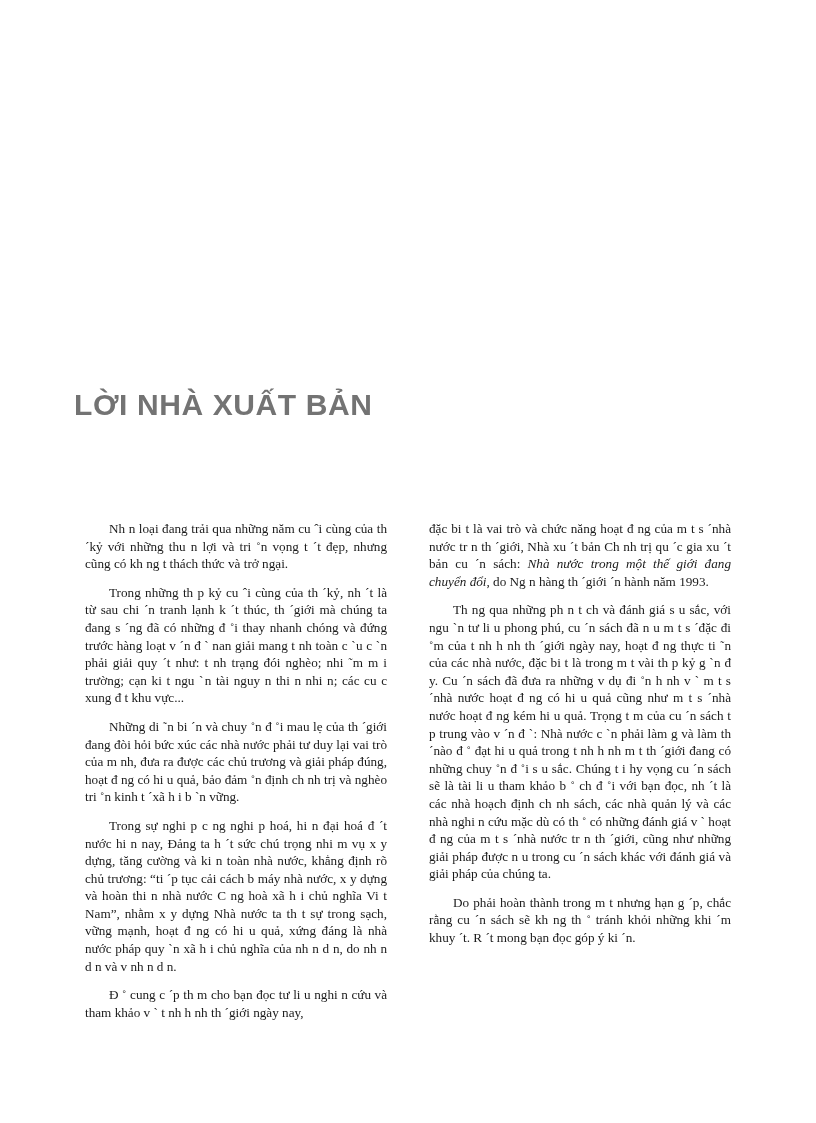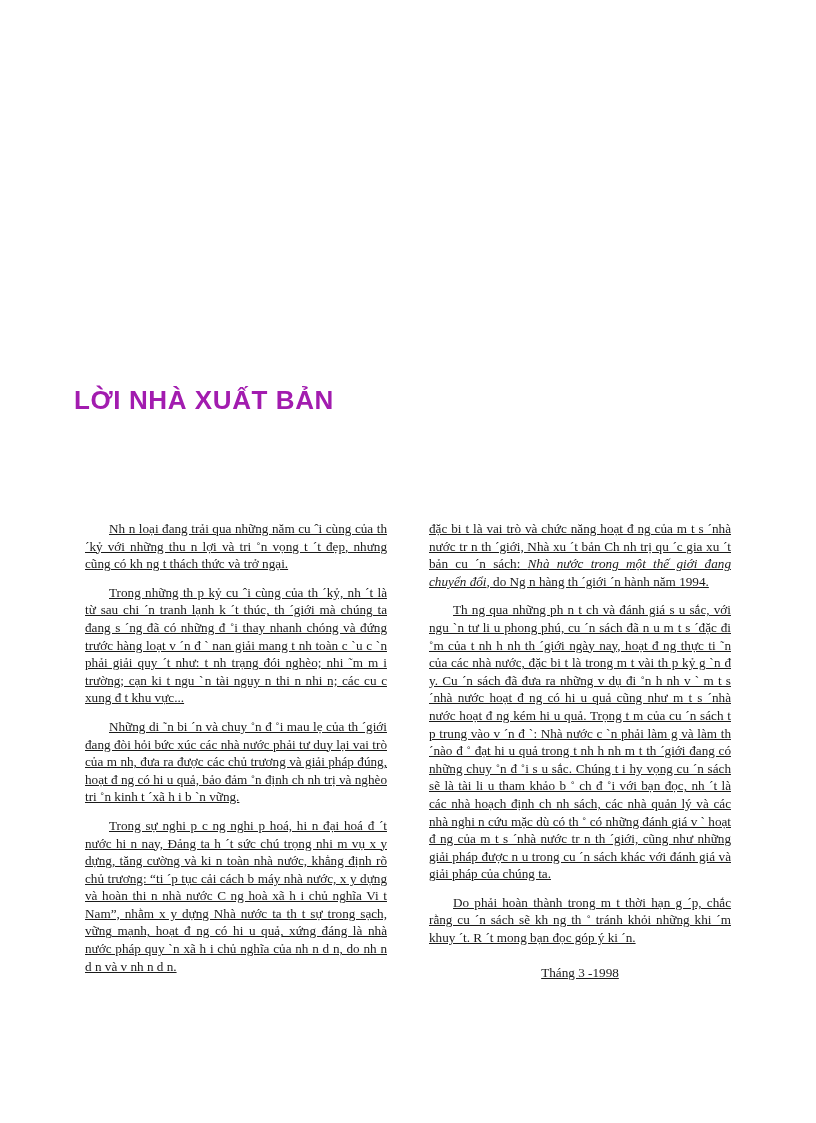--- a/index.html
+++ b/index.html
@@ -21,40 +21,39 @@
     box-sizing: border-box;
   }
 
   
   .doc-title {
     position: absolute;
     left: 74px;
     top: 368px;
     font-family: "Liberation Sans", sans-serif;
     font-weight: bold;
-    font-size: 26px;
+    font-size: 30px;
     letter-spacing: 0.6px;
-    color: #a21caf;
+    color: #737373;
     white-space: nowrap;
   }
 
   
   .columns {
     position: absolute;
     left: 85px;
     top: 520px;
     width: 646px;
     display: flex;
     flex-direction: row;
     gap: 42px;
   }
   .col {
     width: 302px;
     flex: 0 0 302px;
-    text-decoration: underline;
   }
   p.para {
     margin: 0 0 11px 0;
     font-size: 13.2px;
     line-height: 17.6px;
     text-align: justify;
     text-justify: inter-word;
     hyphens: none;
     text-indent: 24px;
   }
@@ -92,33 +91,33 @@
 
   <h1 class="doc-title">LỜI NHÀ XUẤT BẢN</h1>
 
   <div class="columns">
 
     <div class="col">
       <p class="para">Nh  n loại đang trải qua những năm cu ˆi cùng của th ´kỷ với những thu n lợi và tri ˚n vọng t ´t đẹp, nhưng cũng có kh  ng  t thách thức và trở ngại.</p>
       <p class="para">Trong những th  p kỷ cu ˆi cùng của th ´kỷ, nh ´t là từ sau chi ´n tranh lạnh k ´t thúc, th ´giới mà chúng ta đang s ´ng đã có những đ ˚i thay nhanh chóng và đứng trước hàng loạt v ´n đ ` nan giải mang t  nh toàn c ˋu c ˋn phải giải quy ´t như: t  nh trạng đói nghèo; nhi ˜m m  i trường; cạn ki  t ngu ˋn tài nguy  n thi  n nhi  n; các cu  c xung đ  t khu vực...</p>
       <p class="para">Những di ˜n bi ´n và chuy ˚n đ ˚i mau lẹ của th ´giới đang đòi hỏi bức xúc các nhà nước phải tư duy lại vai trò của m  nh, đưa ra được các chủ trương và giải pháp  đúng, hoạt đ  ng có hi  u quả, bảo đảm  ˚n định ch  nh trị và nghèo tri ˚n kinh t ´xã h  i b ˋn vững.</p>
       <p class="para">Trong sự nghi  p c  ng nghi  p hoá, hi  n đại hoá đ ´t nước hi  n nay, Đảng ta h ´t sức chú trọng nhi  m vụ x  y dựng, tăng cường và ki  n toàn nhà nước, khẳng định rõ chủ trương: “ti ´p tục cải cách b  máy nhà nước, x  y dựng và hoàn thi  n nhà nước C  ng hoà xã h  i chủ nghĩa Vi  t Nam”, nhằm x  y dựng Nhà nước ta th  t sự trong sạch, vững mạnh, hoạt đ  ng có hi  u quả, xứng đáng là nhà nước pháp quy ˋn xã h  i chủ nghĩa của nh  n d  n, do nh  n d  n và v  nh  n d  n.</p>
+      <p class="para">Đ ˚ cung c ´p th  m cho bạn đọc tư li  u nghi  n cứu và tham khảo v ` t  nh h  nh th ´giới ngày nay,</p>
     </div>
 
     <div class="col">
 
       <p class="para no-indent">
-        <span>đặc bi  t là vai trò và chức năng hoạt đ  ng của m  t s ´nhà nước tr  n th ´giới, Nhà xu ´t bản Ch  nh trị qu ´c gia xu ´t bản cu ´n sách: </span><span class="bk-title">Nhà nước trong một thế giới đang chuyển đổi</span><span>, do Ng  n hàng th ´giới  ´n hành năm 1994.</span>
+        <span>đặc bi  t là vai trò và chức năng hoạt đ  ng của m  t s ´nhà nước tr  n th ´giới, Nhà xu ´t bản Ch  nh trị qu ´c gia xu ´t bản cu ´n sách: </span><span class="bk-title">Nhà nước trong một thế giới đang chuyển đổi</span><span>, do Ng  n hàng th ´giới  ´n hành năm 1993.</span>
       </p>
 
       <p class="para">Th  ng qua những ph  n t ch và đánh giá s  u sắc, với ngu ˋn tư li  u phong phú, cu ´n sách đã n  u m  t s ´đặc đi ˚m của t  nh h  nh th ´giới ngày nay, hoạt đ  ng thực ti ˜n của các nhà nước, đặc bi  t là trong m  t vài th  p kỷ g ˋn đ  y. Cu ´n sách đã đưa ra những v  dụ đi ˚n h  nh v ` m  t s ´nhà nước hoạt đ  ng có hi  u quả cũng như m  t s ´nhà nước hoạt đ  ng kém hi  u quả. Trọng t  m của cu ´n sách t  p trung vào v ´n đ ˋ: Nhà nước c ˋn phải làm g  và làm th ´nào đ ˚ đạt hi  u quả trong t  nh h  nh m  t th ´giới đang có những chuy ˚n đ ˚i s  u sắc. Chúng t  i hy vọng cu ´n sách sẽ là tài li  u tham khảo b ˚  ch đ ˚i với bạn đọc, nh ´t là các nhà hoạch định ch  nh sách, các nhà quản lý và các nhà nghi  n cứu mặc dù có th ˚ có những đánh giá v ` hoạt đ  ng của m  t s ´nhà nước tr  n th ´giới, cũng như những giải pháp được n  u trong cu ´n sách khác với đánh giá và giải  pháp của chúng ta.</p>
 
-      <p class="para">Do phải hoàn thành trong m  t thời hạn g ´p, chắc rằng cu ´n sách sẽ kh  ng th ˚ tránh khỏi những khi ´m khuy ´t. R ´t mong bạn đọc góp ý ki ´n.</p>
+      <p class="para">Do phải hoàn thành trong m  t nhưng hạn g ´p, chắc rằng cu ´n sách sẽ kh  ng th ˚ tránh khỏi những khi ´m khuy ´t. R ´t mong bạn đọc góp ý ki ´n.</p>
 
       <div class="sign-block">
-        <p class="sign-date">Tháng 3 -1998</p>
       </div>
 
     </div>
 
   </div>
 
 </div>
 
 </body></html>

